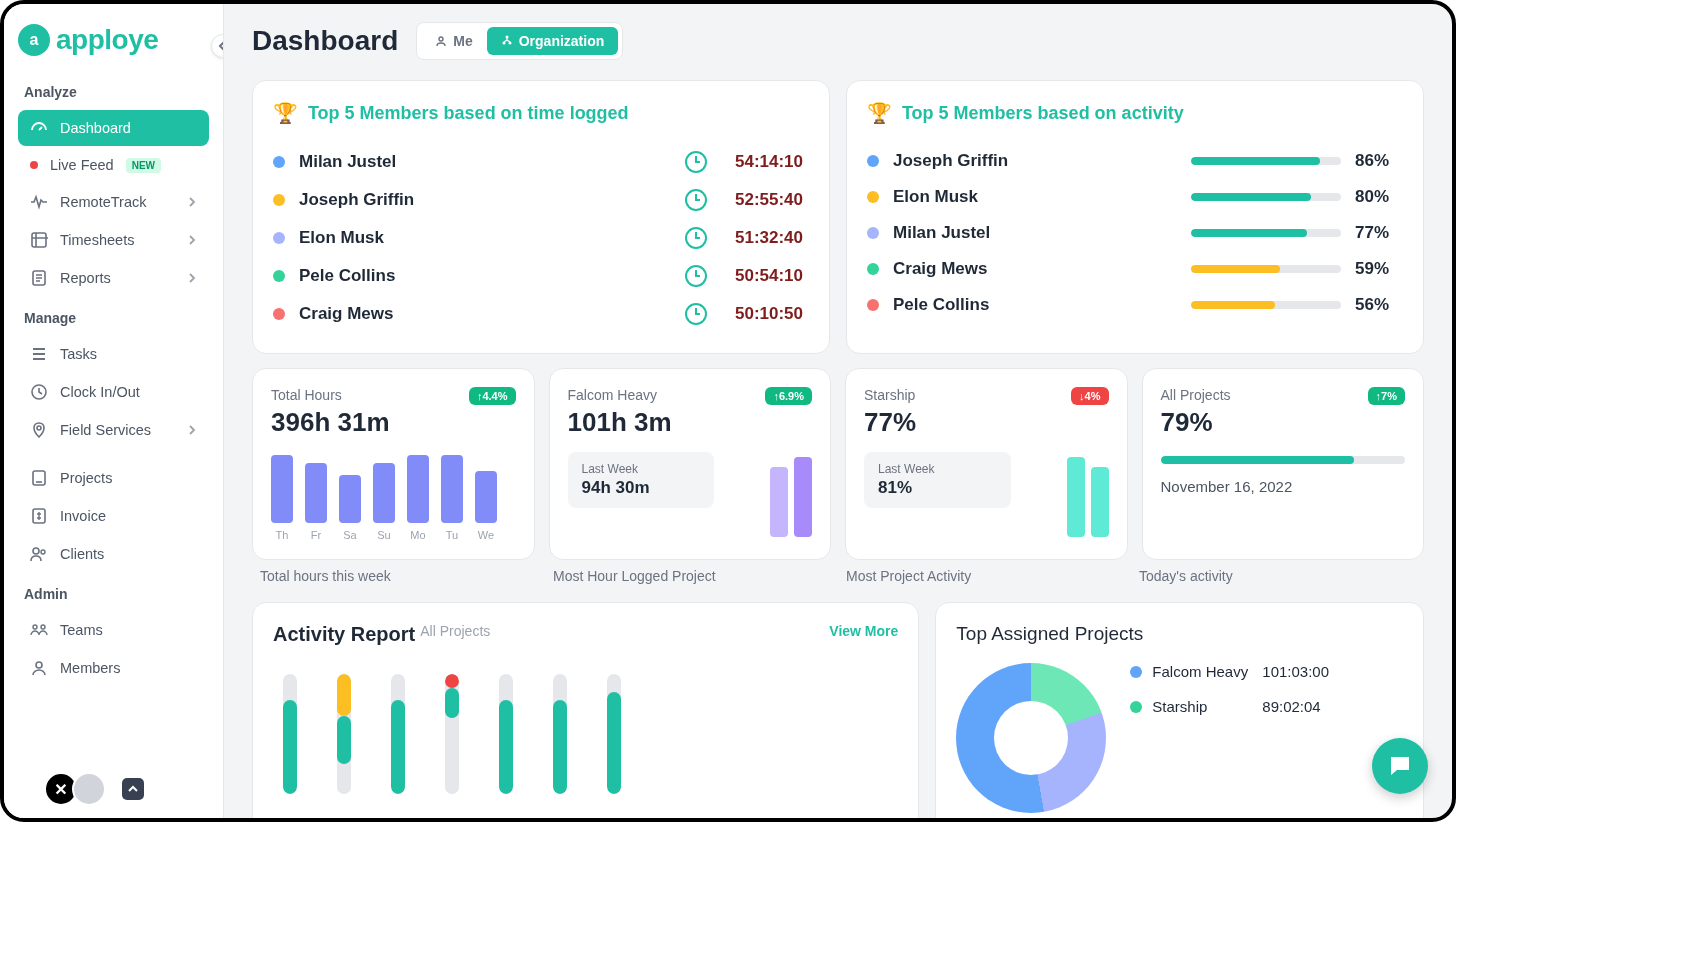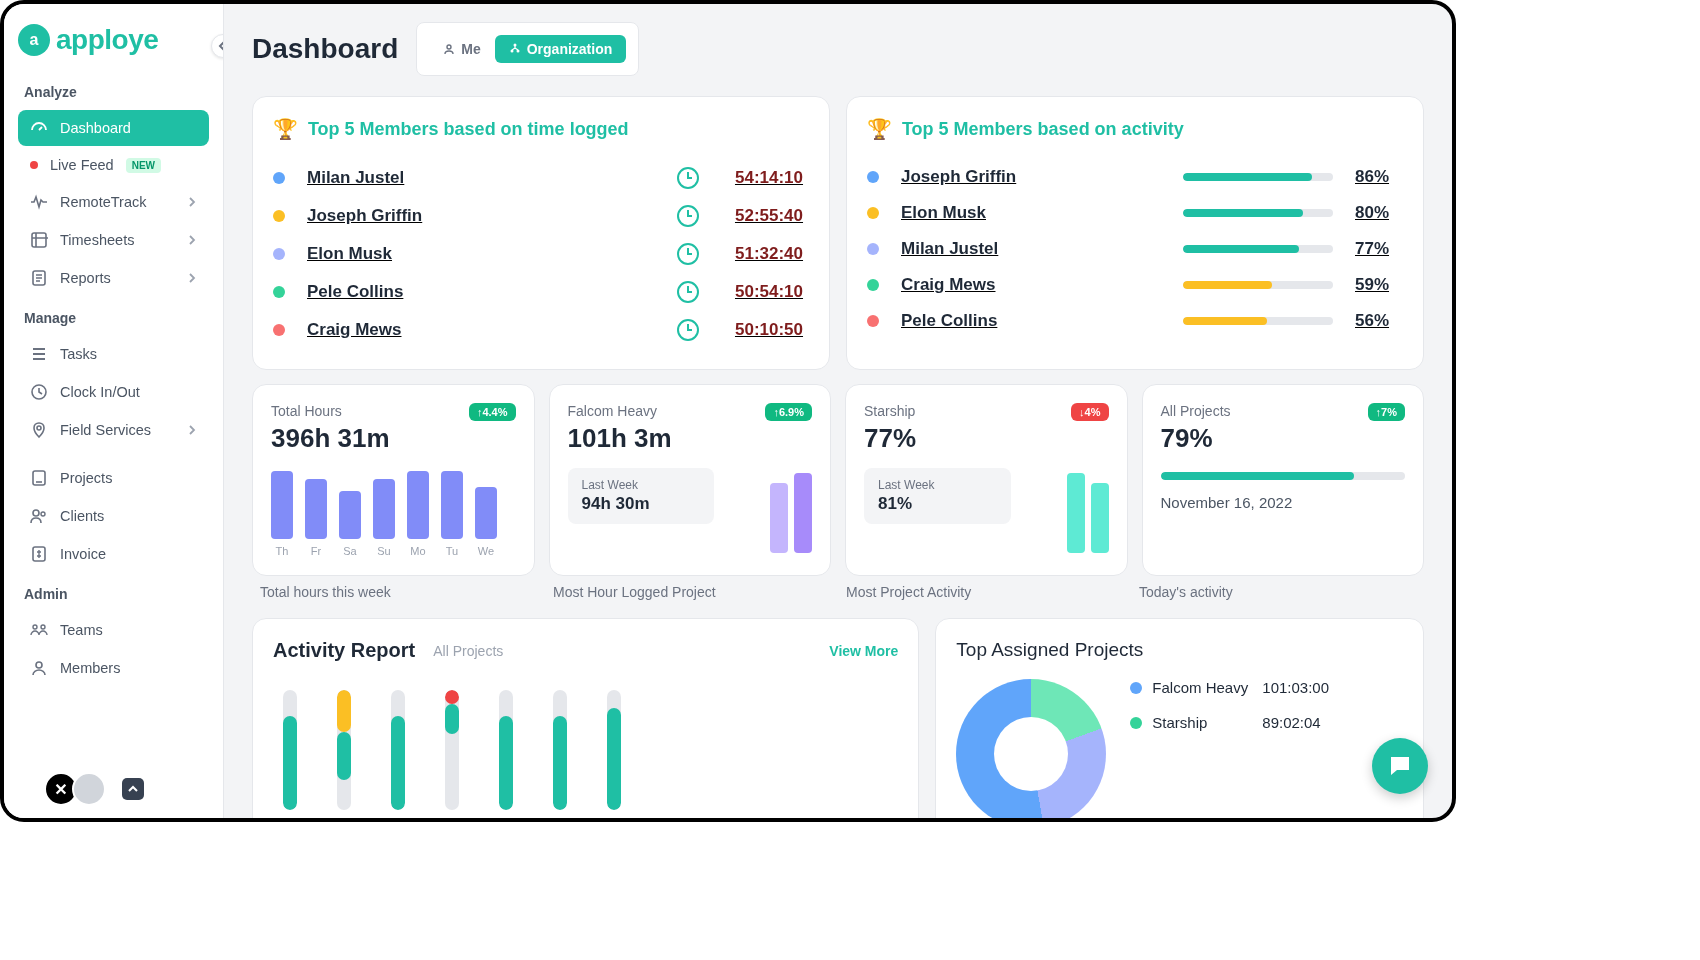--- a/index.html
+++ b/index.html
@@ -13,28 +13,28 @@
 .section-label { font-size: 14px; font-weight: 600; color: #4b5563; margin: 14px 0 10px 6px; }
 .nav-item { display: flex; align-items: center; gap: 12px; padding: 9px 12px; border-radius: 8px; cursor: pointer; color: #4b5563; font-size: 14.5px; font-weight: 500; margin-bottom: 2px; }
 .nav-item.active { background: #1fbfa4; color: #fff; }
 .nav-item .icon { width: 18px; height: 18px; display:flex; align-items:center; justify-content:center; flex-shrink:0;}
 .nav-item .chev { margin-left: auto; }
 .dot-red { width:8px; height:8px; border-radius:50%; background:#ef4444; flex-shrink:0;}
 .badge-new { background:#d1fae5; color:#059669; font-size:10px; font-weight:700; padding:2px 6px; border-radius:4px;}
 .main { flex: 1; padding: 18px 28px; overflow-y: auto; position:relative; }
 .header { display: flex; align-items: center; gap: 18px; margin-bottom: 20px; }
 .page-title { font-size: 28px; font-weight: 700; color: #1f2937; }
-.toggle-group { display: flex; border: 1px solid #e5e7eb; border-radius: 8px; padding: 12px; background: #fff; }
+.toggle-group { display: flex; border: 1px solid #e5e7eb; border-radius: 8px; padding: 4px; background: #fff; }
 .toggle-btn { padding: 6px 14px; border-radius: 6px; font-size: 14px; font-weight: 600; cursor: pointer; display:flex; align-items:center; gap:6px; color:#6b7280;}
 .toggle-btn.active { background: #1fbfa4; color: #fff; }
 .card-row { display: flex; gap: 16px; margin-bottom: 14px; }
 .card { background: #fff; border: 1px solid #e5e7eb; border-radius: 14px; padding: 20px; flex: 1; }
 .card-title { display:flex; align-items:center; gap:10px; font-size:18px; font-weight:700; color:#1fbfa4; margin-bottom:18px;}
 .trophy { font-size:20px; }
-.member-row { display:flex; align-items:center; gap:22px; padding:8px 0;text-decoration:underline; }
+.member-row { display:flex; align-items:center; gap:14px; padding:8px 0; }
 .member-dot { width:12px; height:12px; border-radius:50%; flex-shrink:0;}
 .member-name { font-size:17px; font-weight:600; color:#1f2937; flex:1;}
 .clock-ic { width:22px; height:22px; border:2px solid #1fbfa4; border-radius:50%; position:relative; margin-right:8px;}
 .clock-ic::after { content:''; position:absolute; top:3px; left:8px; width:2px; height:6px; background:#1fbfa4; }
 .clock-ic::before { content:''; position:absolute; top:8px; left:8px; width:5px; height:2px; background:#1fbfa4; }
 .time-val { font-size:17px; font-weight:700; color:#7f1d1d; width:80px; text-align:center;}
 .progress-wrap { flex:1; max-width:150px; height:8px; background:#e5e7eb; border-radius:4px; overflow:hidden; margin-left:auto;}
 .progress-fill { height:100%; border-radius:4px;}
 .pct-val { font-size:17px; font-weight:700; color:#1f2937; width:48px; text-align:left;}
 .stat-cards { display:flex; gap:14px; margin-bottom:8px;}
@@ -53,21 +53,21 @@
 .last-week-box .lw-val { font-size:17px; font-weight:700; color:#1f2937; margin-top:2px;}
 .twin-bars { position:absolute; right:18px; bottom:22px; display:flex; gap:6px; align-items:flex-end;}
 .twin-bar { width:18px; border-radius:4px;}
 .mono-progress { height:8px; background:#e5e7eb; border-radius:4px; overflow:hidden; margin-top:18px;}
 .mono-progress-fill { height:100%; background:#1fbfa4; border-radius:4px;}
 .date-text { font-size:15px; color:#4b5563; font-weight:500; margin-top:14px;}
 .caption-row { display:flex; gap:0; margin-bottom:18px;}
 .caption { flex:1; font-size:14px; color:#6b7280; padding-left:8px;}
 .bottom-row { display:flex; gap:16px;}
 .activity-card { background:#fff; border:1px solid #e5e7eb; border-radius:14px; padding:20px; flex:1.4;}
-.activity-head { display:flex; align-items:center; gap:18px; margin-bottom:18px;}
+.activity-head { display:flex; gap:5px; margin-bottom:18px;}
 .activity-title { font-size:20px; font-weight:700; color:#1f2937;}
 .activity-sub { font-size:14px; color:#9ca3af;}
 .view-more { margin-left:auto; color:#1fbfa4; font-weight:600; font-size:14px; cursor:pointer;}
 .activity-bars { display:flex; gap:40px; align-items:flex-end; height:130px; padding:0 10px;}
 .act-bar-wrap { width:14px; height:120px; background:#e5e7eb; border-radius:8px; display:flex; flex-direction:column; justify-content:flex-end; overflow:hidden;}
 .act-fill { width:100%; border-radius:8px;}
 .projects-card { background:#fff; border:1px solid #e5e7eb; border-radius:14px; padding:20px; flex:1;}
 .projects-title { font-size:19px; font-weight:400; color:#1f2937; margin-bottom:18px;}
 .proj-body { display:flex; gap:24px;}
 .donut { width:150px; height:150px; border-radius:50%; background: conic-gradient(#6ee7b7 0 70deg, #a5b4fc 70deg 170deg, #60a5fa 170deg 360deg); position:relative;}
@@ -193,35 +193,35 @@
           <svg width="18" height="18" viewBox="0 0 18 18">
             <rect x="3" y="2" width="12" height="14" rx="2" stroke="#6b7280" stroke-width="1.6" fill="none"></rect>
             <path d="M6 13h6" stroke="#6b7280" stroke-width="1.6"></path>
           </svg>
         </span>
       <span>Projects</span>
     </div>
     <div class="nav-item">
       <span class="icon">
           <svg width="18" height="18" viewBox="0 0 18 18">
+            <rect x="3" y="2" width="12" height="14" rx="2" stroke="#6b7280" stroke-width="1.6" fill="none"></rect>
+            <path d="M9 5v8M7 7h4M7 11h4" stroke="#6b7280" stroke-width="1.4"></path>
+          </svg>
+        </span>
+      <span>Invoice</span>
+    </div>
+    <div class="nav-item">
+      <span class="icon">
+          <svg width="18" height="18" viewBox="0 0 18 18">
             <circle cx="6" cy="6" r="3" stroke="#6b7280" stroke-width="1.6" fill="none"></circle>
             <path d="M1 16c0-3 2-5 5-5s5 2 5 5" stroke="#6b7280" stroke-width="1.6" fill="none"></path>
             <circle cx="13" cy="7" r="2" stroke="#6b7280" stroke-width="1.4" fill="none"></circle>
           </svg>
         </span>
       <span>Clients</span>
-    </div>
-    <div class="nav-item">
-      <span class="icon">
-          <svg width="18" height="18" viewBox="0 0 18 18">
-            <rect x="3" y="2" width="12" height="14" rx="2" stroke="#6b7280" stroke-width="1.6" fill="none"></rect>
-            <path d="M9 5v8M7 7h4M7 11h4" stroke="#6b7280" stroke-width="1.4"></path>
-          </svg>
-        </span>
-      <span>Invoice</span>
     </div>
 
     <div class="section-label">Admin</div>
     <div class="nav-item">
       <span class="icon">
           <svg width="18" height="18" viewBox="0 0 18 18">
             <circle cx="5" cy="6" r="2" stroke="#6b7280" stroke-width="1.4" fill="none"></circle>
             <circle cx="13" cy="6" r="2" stroke="#6b7280" stroke-width="1.4" fill="none"></circle>
             <path d="M1 14c0-2 2-4 4-4s4 2 4 4M9 14c0-2 2-4 4-4s4 2 4 4" stroke="#6b7280" stroke-width="1.4" fill="none"></path>
           </svg>

